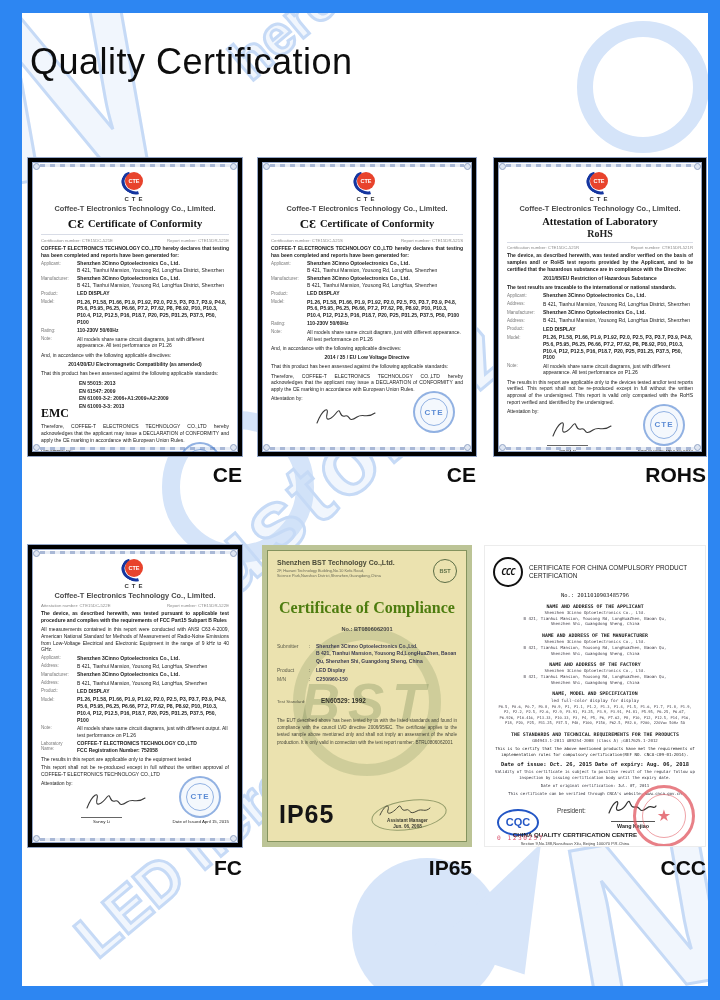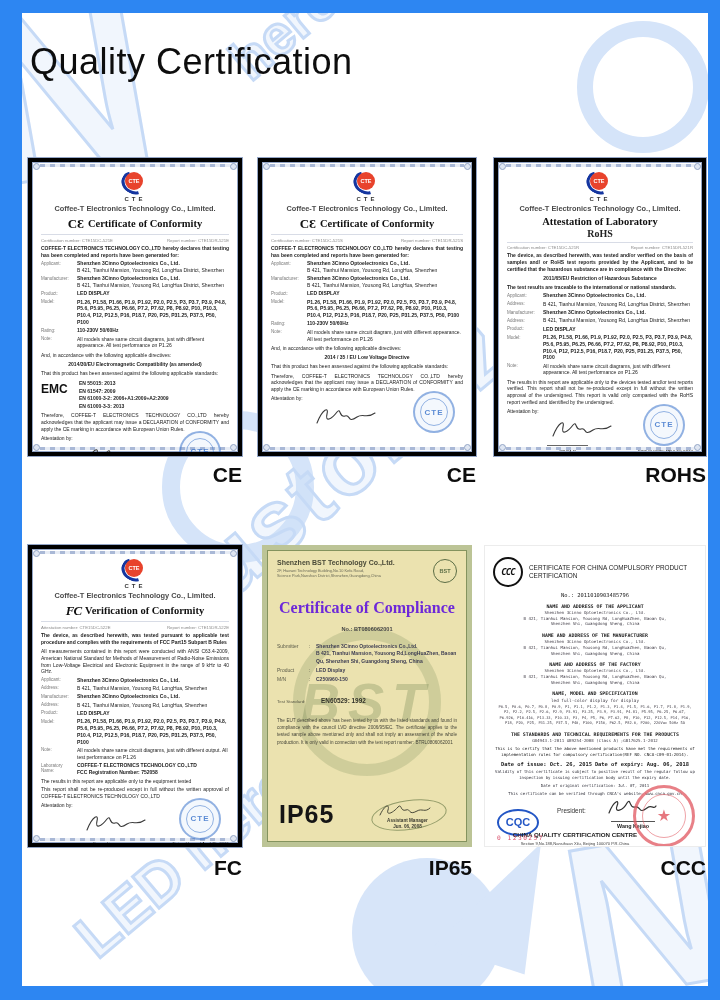--- a/index.html
+++ b/index.html
@@ -38,42 +38,42 @@
   .cte-title { font-size:10.5px; font-weight:bold; }
   .rohs-title2 { text-align:center; font-family:"Liberation Serif", serif; font-size:10px; font-weight:bold; margin-top:1px; }
   .nos { display:flex; justify-content:space-between; margin-top:2.5px; font-size:4.3px; color:#8a8a8a; }
   .para { margin-top:2.5px; line-height:1.35; text-align:justify; }
   .b { font-weight:bold; }
   .center { text-align:center; }
   .irow { display:flex; margin-top:1.6px; }
   .ilabel { width:36px; flex:none; color:#777; font-size:4.5px; padding-top:0.5px; }
   .ival { flex:1; line-height:1.35; }
   .stds-row { display:flex; margin-top:2px; }
-  .side-label { width:38px; flex:none; font-size:12px; font-weight:bold; font-family:Liberation Sans, sans-serif; padding-top:3px; color:#111; }
+  .side-label { width:38px; flex:none; font-size:12px; font-weight:bold; font-family:Liberation Serif, serif; padding-top:3px; color:#111;margin-top:24px; }
   .stds { flex:1; }
   .stds div { font-weight:bold; margin-top:1.2px; line-height:1.3; }
   .sig-zone { position:relative; height:28px; margin-top:1px; }
   .sig-svg { position:absolute; left:42px; top:2px; }
   .stamp { position:absolute; right:8px; top:-12px; width:42px; height:42px; border:2px solid rgba(47,108,200,0.5); border-radius:50%; display:flex; align-items:center; justify-content:center; background:rgba(120,170,235,0.08); }
   .stamp::before { content:""; position:absolute; inset:5px; border:1px solid rgba(47,108,200,0.5); border-radius:50%; }
   .stamp span { color:rgba(47,108,200,0.78); font-weight:bold; font-size:8px; letter-spacing:1px; }
   .sig-row { display:flex; justify-content:space-between; align-items:flex-end; margin-top:1px; font-size:4.4px; }
   .sig-name { border-top:1px solid #666; padding:1px 12px 0; margin-left:40px; }
   .cte-footer { margin-top:2px; text-align:center; font-size:4.1px; line-height:1.45; color:#333; border-top:1px solid #e0e0e0; padding-top:1.5px; }
 
   
   .bst { background:#ebe2af; border:5px solid #bcc496; box-shadow:inset 0 0 0 1px #84935e; padding:9px 10px; font-size:5px; color:#3a3a30; }
   .bst-globe { position:absolute; left:50%; top:52%; transform:translate(-50%,-50%); width:148px; height:148px; border:12px solid rgba(110,130,80,0.22); border-radius:50%; z-index:0; }
   .bst-wmtext { position:absolute; left:50%; top:52%; transform:translate(-50%,-50%); font-size:54px; font-weight:bold; font-style:italic; color:rgba(110,130,80,0.30); letter-spacing:8px; z-index:0; }
   .bst-inner { position:relative; z-index:1; height:100%; }
   .bst-head { display:flex; justify-content:space-between; align-items:flex-start; }
   .bst-company { font-size:7px; font-weight:bold; color:#4a4a38; }
   .bst-addr { font-size:3.9px; color:#6a6a58; margin-top:1.5px; line-height:1.45; }
   .bst-seal { width:24px; height:24px; border:1.5px solid #5c6e46; border-radius:50%; flex:none; display:flex; align-items:center; justify-content:center; font-size:5.5px; font-weight:bold; color:#5c6e46; }
-  .bst-title { text-align:center; font-family:"Liberation Serif", serif; font-size:16px; font-weight:bold; color:#6d28d9; margin-top:16px; }
+  .bst-title { text-align:center; font-family:"Liberation Serif", serif; font-size:16px; font-weight:bold; color:#4d7c0f; margin-top:16px; }
   .bst-no { text-align:center; font-size:5.6px; font-weight:bold; margin-top:9px; color:#444; }
   .bst-rows { margin-top:11px; }
   .bst-row { display:flex; margin-top:2px; }
   .bst-label { width:32px; flex:none; color:#5a5a48; }
   .bst-colon { width:7px; flex:none; }
   .bst-val { flex:1; font-weight:bold; color:#3c3c52; line-height:1.45; }
   .bst-test { margin-top:14px; display:flex; align-items:flex-end; }
   .bst-testlabel { width:44px; flex:none; font-size:4.4px; color:#5a5a48; }
   .bst-testval { font-weight:bold; font-size:6.4px; color:#33332a; }
   .bst-para { margin-top:13px; font-size:4.6px; line-height:1.55; text-align:justify; color:#46463a; }
@@ -342,21 +342,20 @@
     <div class="dot tl"></div>
       <div class="dot tr"></div>
       <div class="dot bl"></div>
       <div class="dot br"></div>
     <div class="cte-logo">
         <div class="logo-swoosh"></div>
         <div class="logo-ball">CTE</div>
       </div>
     <div class="cte-logoname">CTE</div>
     <div class="cte-company">Coffee-T Electronics Technology Co., Limited.</div>
-    <div class="cte-titlerow"><span class="fcc-mark">FC</span><span class="cte-title">Verification of Conformity</span></div>
     <div class="nos">
         <span>Attestation number: CTE15DC-522E</span>
         <span>Report number: CTE15DR-522E</span>
       </div>
     <div class="para b">The device, as described herewith, was tested pursuant to applicable test procedure and complies with the requirements of FCC Part15 Subpart B Rules</div>
     <div class="para">All measurements contained in this report were conducted with ANSI C63.4-2009, American National Standard for Methods of Measurement of Radio-Noise Emissions from Low-Voltage Electrical and Electronic Equipment in the range of 9 kHz to 40 GHz.</div>
     <div class="irow">
         <span class="ilabel">Applicant:</span>
         <span class="ival b">Shenzhen 3Cinno Optoelectronics Co., Ltd.</span>
       </div>

